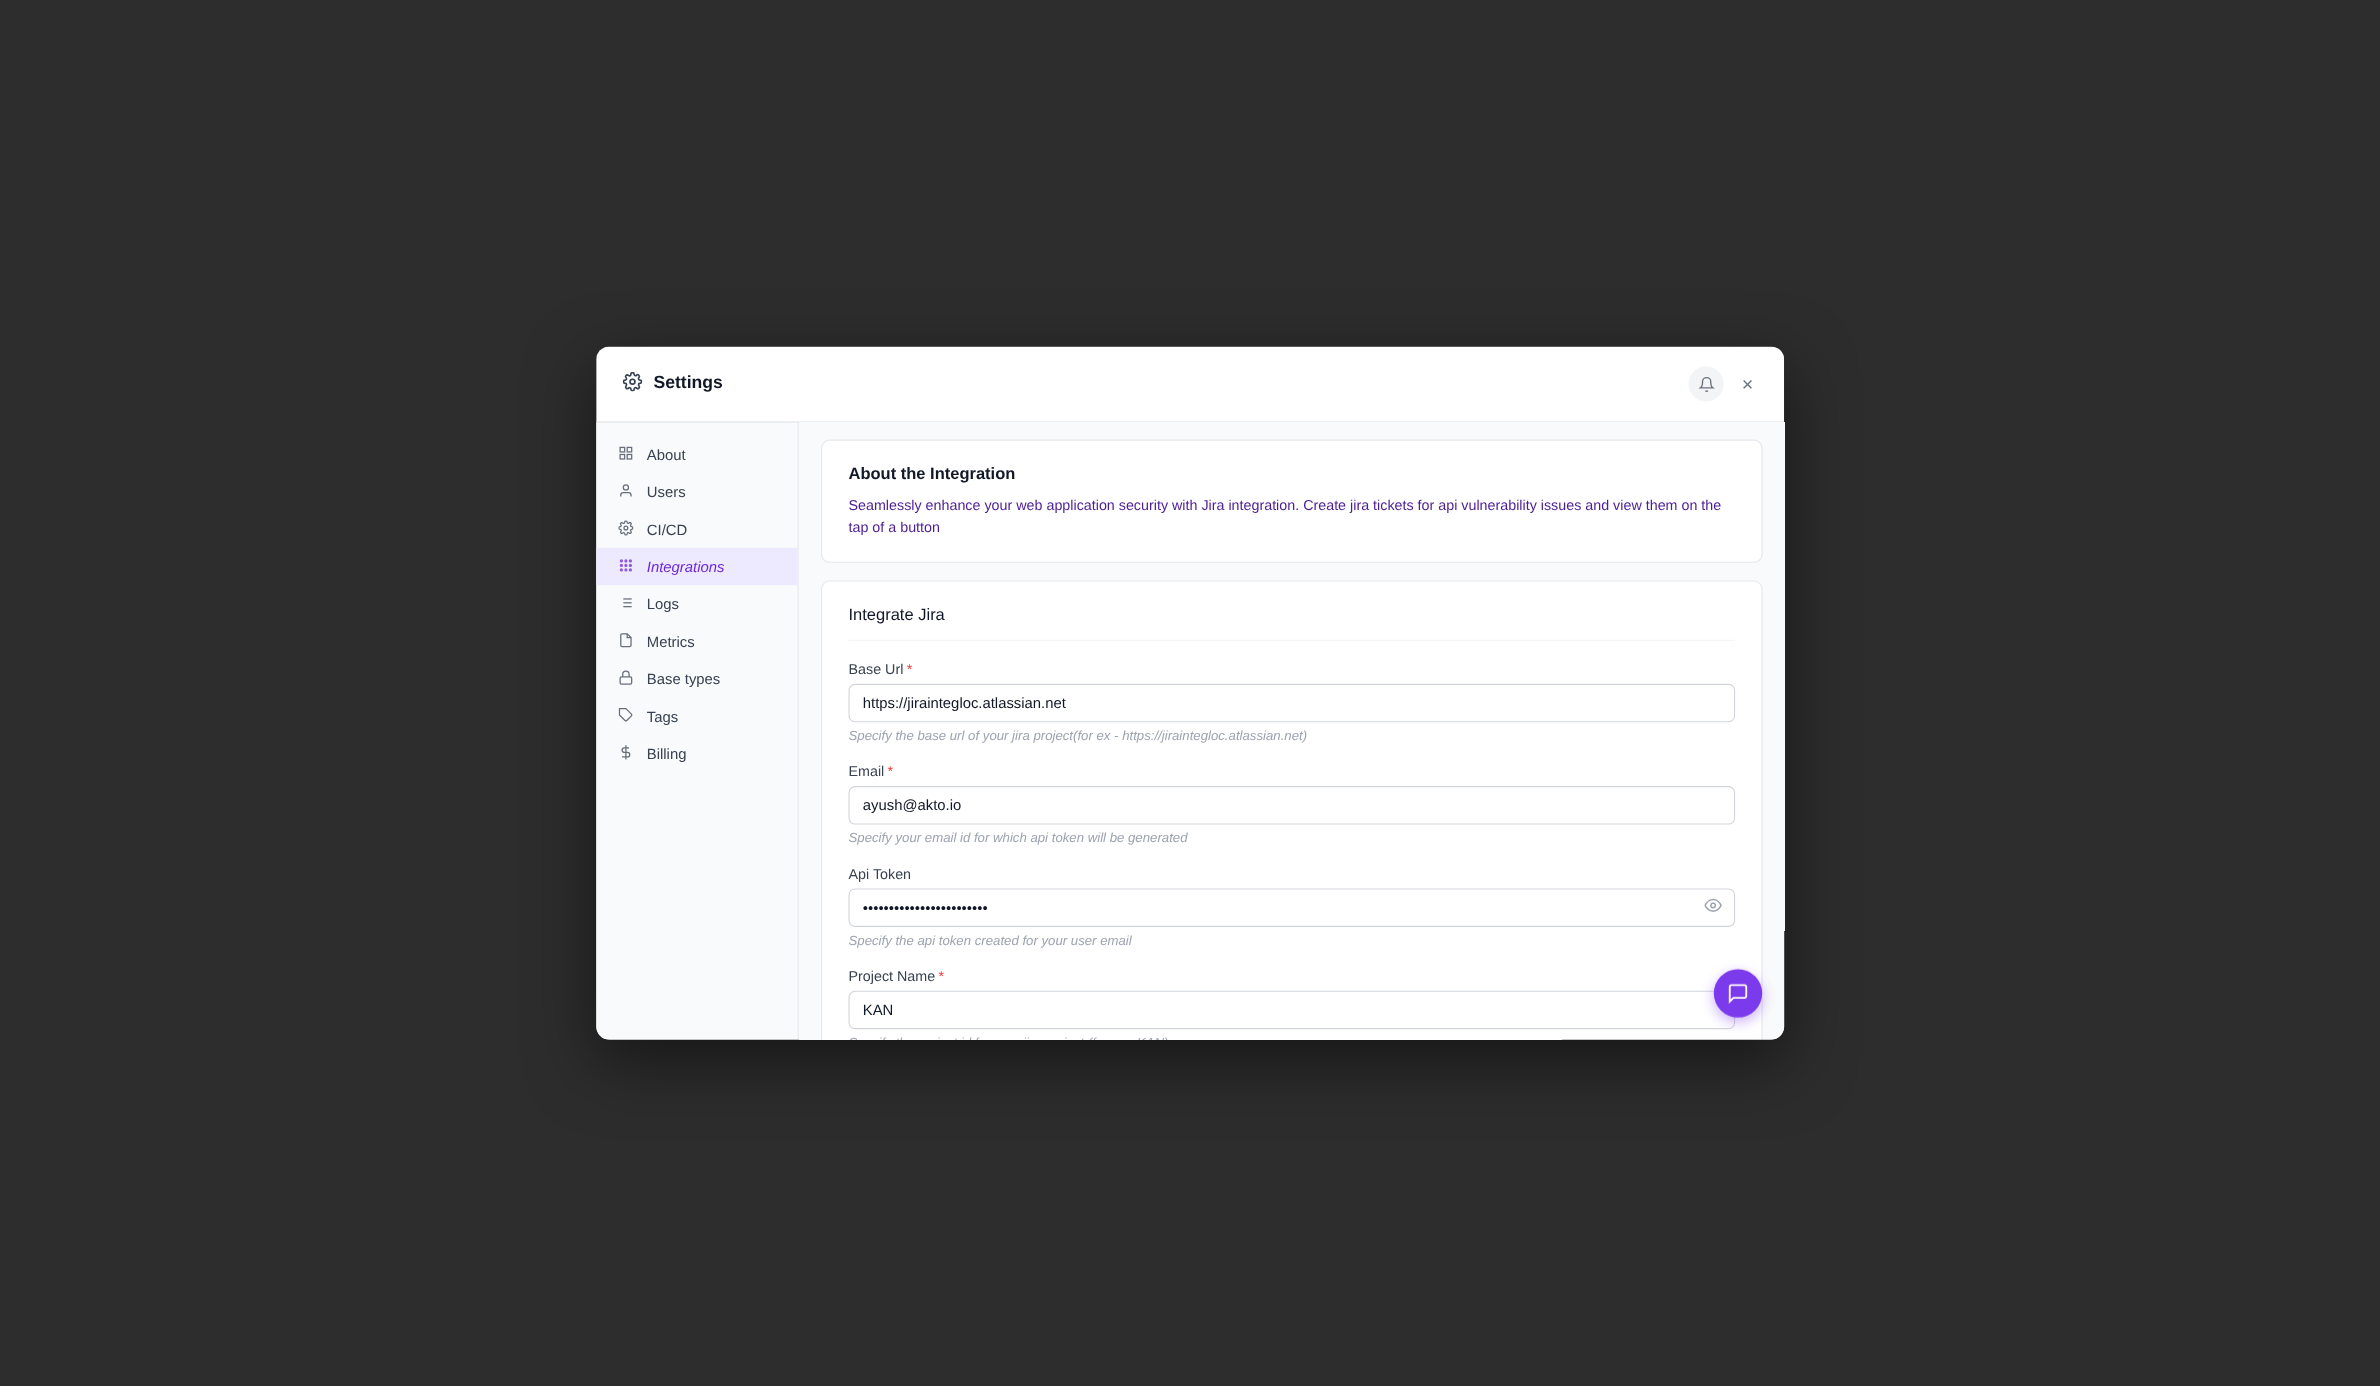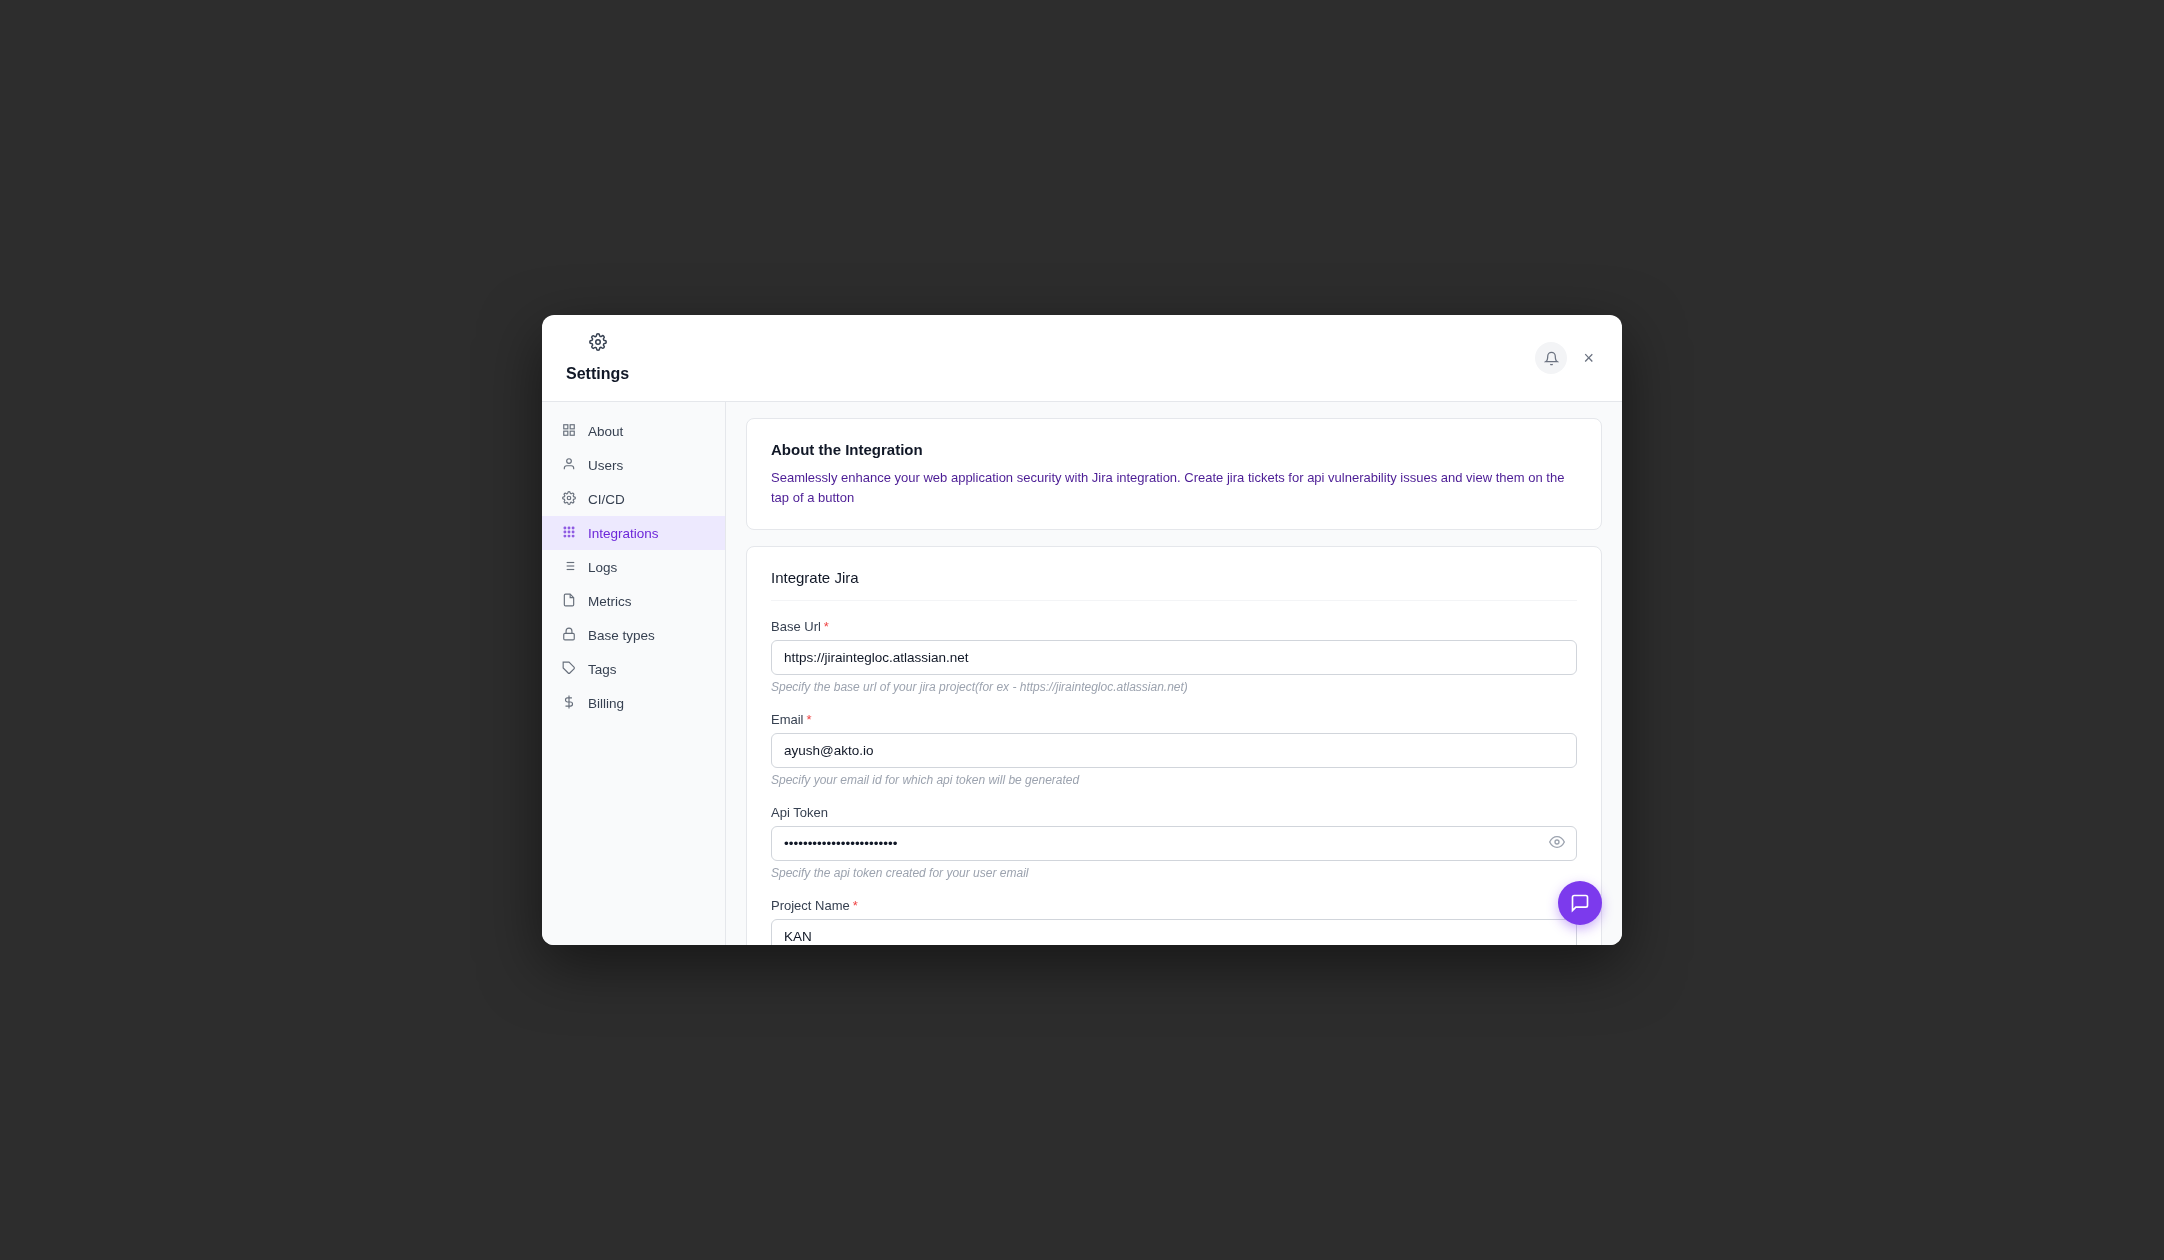--- a/index.html
+++ b/index.html
@@ -25,21 +25,20 @@
       padding: 18px 24px;
       display: flex;
       align-items: center;
       justify-content: space-between;
       border-bottom: 1px solid #e5e7eb;
     }
     .modal-title-area {
       display: flex;
       align-items: center;
       gap: 10px;
-      flex-direction: column;
     }
     .modal-title {
       font-size: 16px;
       font-weight: 600;
       color: #111827;
     }
     .modal-header-actions {
       display: flex;
       align-items: center;
       gap: 12px;
@@ -84,20 +83,21 @@
       padding: 9px 20px;
       cursor: pointer;
       font-size: 13.5px;
       color: #374151;
       transition: background 0.15s;
     }
     .sidebar-item.active {
       background: #ede9fe;
       color: #6d28d9;
       font-weight: 500;
+      font-style: italic;
     }
     .sidebar-icon {
       width: 16px;
       height: 16px;
       flex-shrink: 0;
       color: inherit;
       opacity: 0.75;
     }
     .content-area {
       flex: 1;

